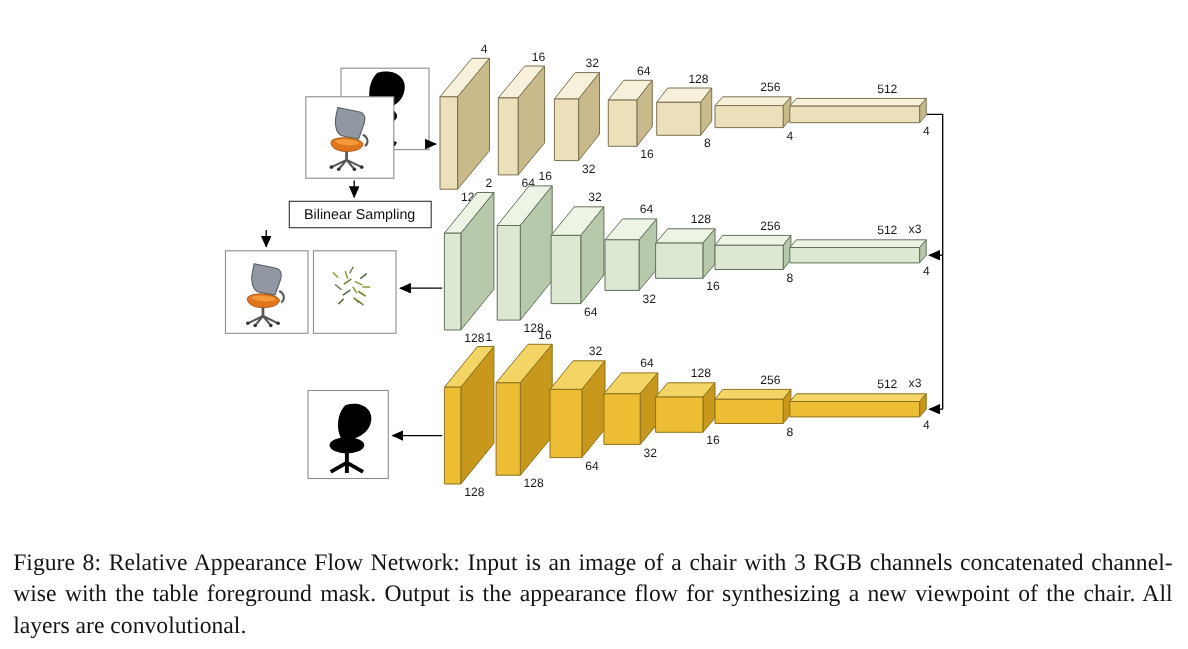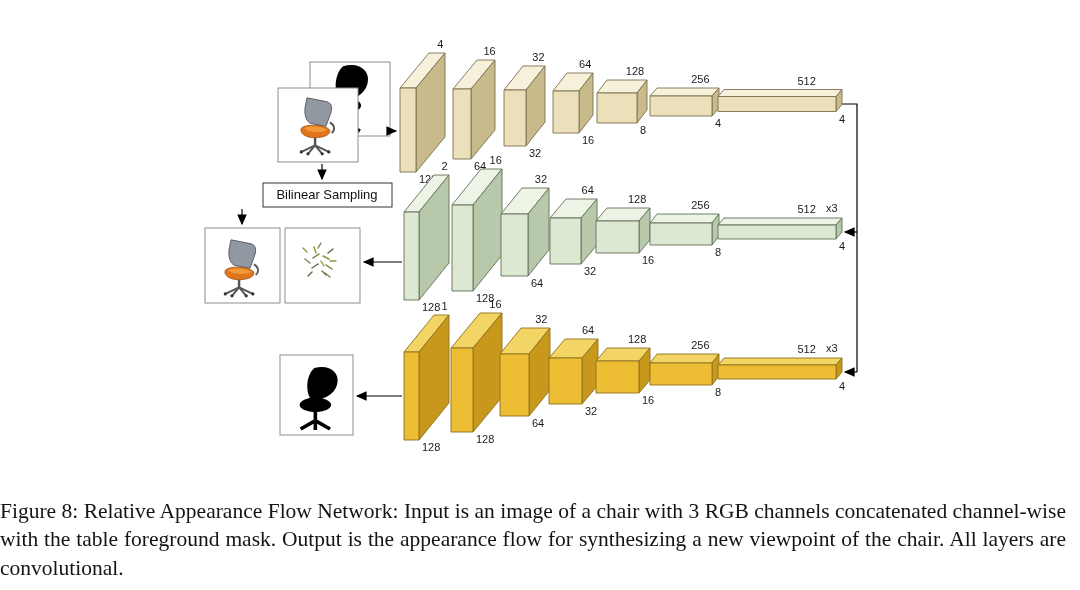--- a/index.html
+++ b/index.html
@@ -3,21 +3,21 @@
 <meta charset="utf-8">
 <style>
   html,body{margin:0;padding:0;background:#ffffff;}
   .stage{position:relative;width:1080px;height:590px;background:#ffffff;overflow:hidden;
          font-family:"Liberation Sans",sans-serif;}
   #diagram-svg{position:absolute;left:0;top:0;}
   .dim{font-size:11px;fill:#1a1a1a;font-family:"Liberation Sans",sans-serif;}
   .bstext{font-size:13px;fill:#111;text-anchor:middle;font-family:"Liberation Sans",sans-serif;}
   .wire{stroke:#000;stroke-width:1.2;fill:none;}
   .imgbox{fill:#ffffff;stroke:#8d8d8d;stroke-width:1;}
-  .caption-wrap{position:absolute;left:0;right:14px;top:497px;}
+  .caption-wrap{position:absolute;left:12px;right:14px;top:497px;}
   .caption-wrap p{margin:0;font-family:"Liberation Serif",serif;font-size:21.5px;
                   line-height:1.32;color:#141414;text-align:justify;}
 </style>
 </head>
 <body>
 
 <div class="stage">
 
   <svg id="diagram-svg" width="1080" height="495" viewBox="0 0 1080 495">
     <defs>

